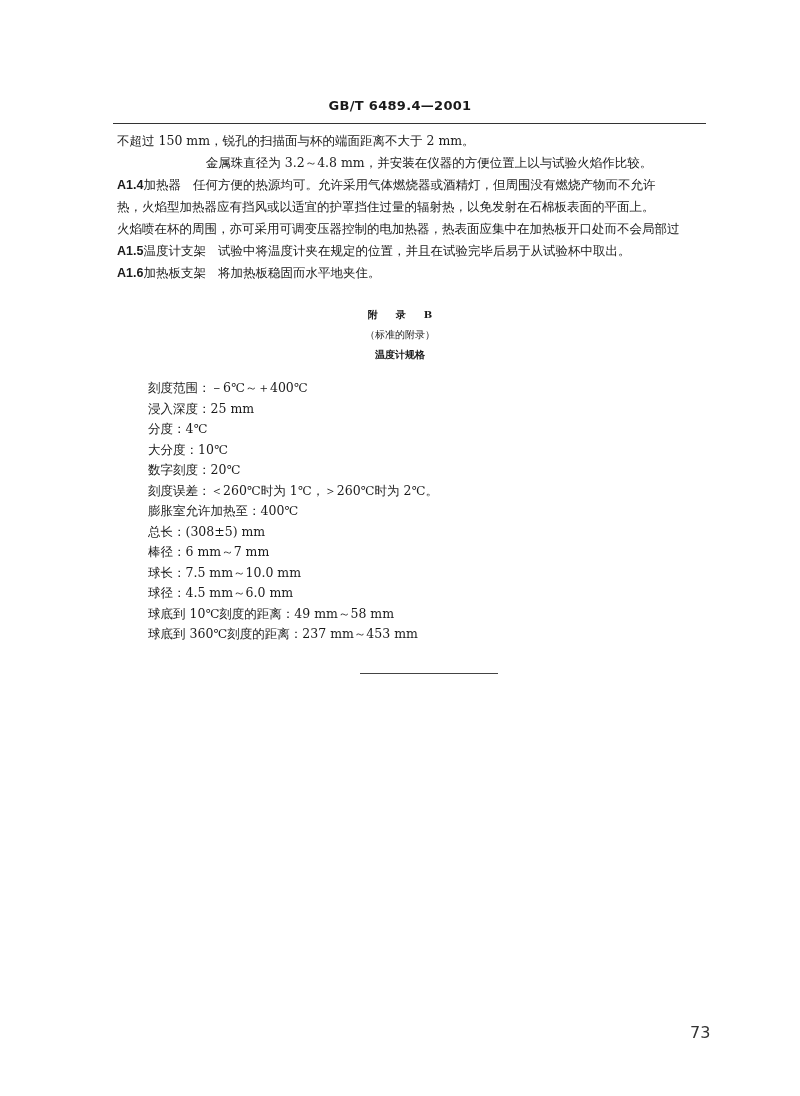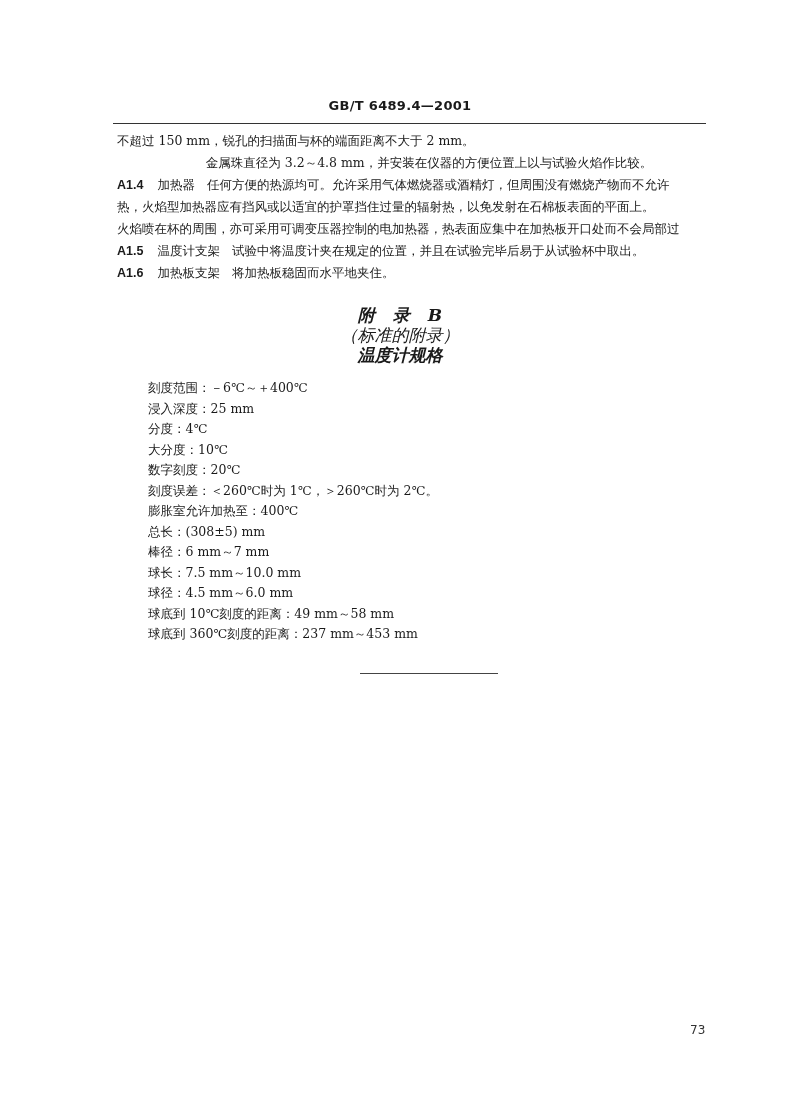--- a/index.html
+++ b/index.html
@@ -22,39 +22,39 @@
     position: absolute; top: 123px; left: 113px; width: 593px;
     height: 0; border-top: 1.5px solid #333;
   }
   .body-text {
     position: absolute; left: 117px; top: 130px; width: 600px;
     font-size: 12.5px; line-height: 22px;
   }
   .body-text p { margin: 0; white-space: nowrap; }
   .indent { padding-left: 24px; text-align: center; }
   .clause-no { font-family: Liberation Sans, sans-serif; font-weight: bold; }
-  .clause-title { margin-left: 14px; margin-right: 12px; }
+  .clause-title { margin-right: 12px; }
   .annex {
     position: absolute; top: 305px; left: 0; width: 800px; text-align: center;
-    font-size: 17px; line-height: 20px; font-style: italic;
+    font-size: 10px; line-height: 20px;
   }
   .annex .bold { font-weight: bold; }
   .annex .spaced { letter-spacing: 18px; padding-left: 18px; }
   .specs {
     position: absolute; left: 148px; top: 378px;
     font-size: 12.5px; line-height: 20.5px;
   }
   .specs p { margin: 0; white-space: nowrap; }
   .end-rule {
     position: absolute; top: 673px; left: 360px; width: 138px; height: 0;
     border-top: 1.5px solid #444;
   }
   .page-number {
     position: absolute; top: 1023px; left: 690px;
-    font-size: 12px; font-family: "DejaVu Sans", "Liberation Sans", sans-serif;
+    font-size: 16px; font-family: "DejaVu Sans", "Liberation Sans", sans-serif;
     color: #333;
   }
 </style>
 </head>
 <body>
 
 <div class="page">
 
   <div class="header-code">GB/T 6489.4—2001</div>
   <div class="header-rule"></div>

